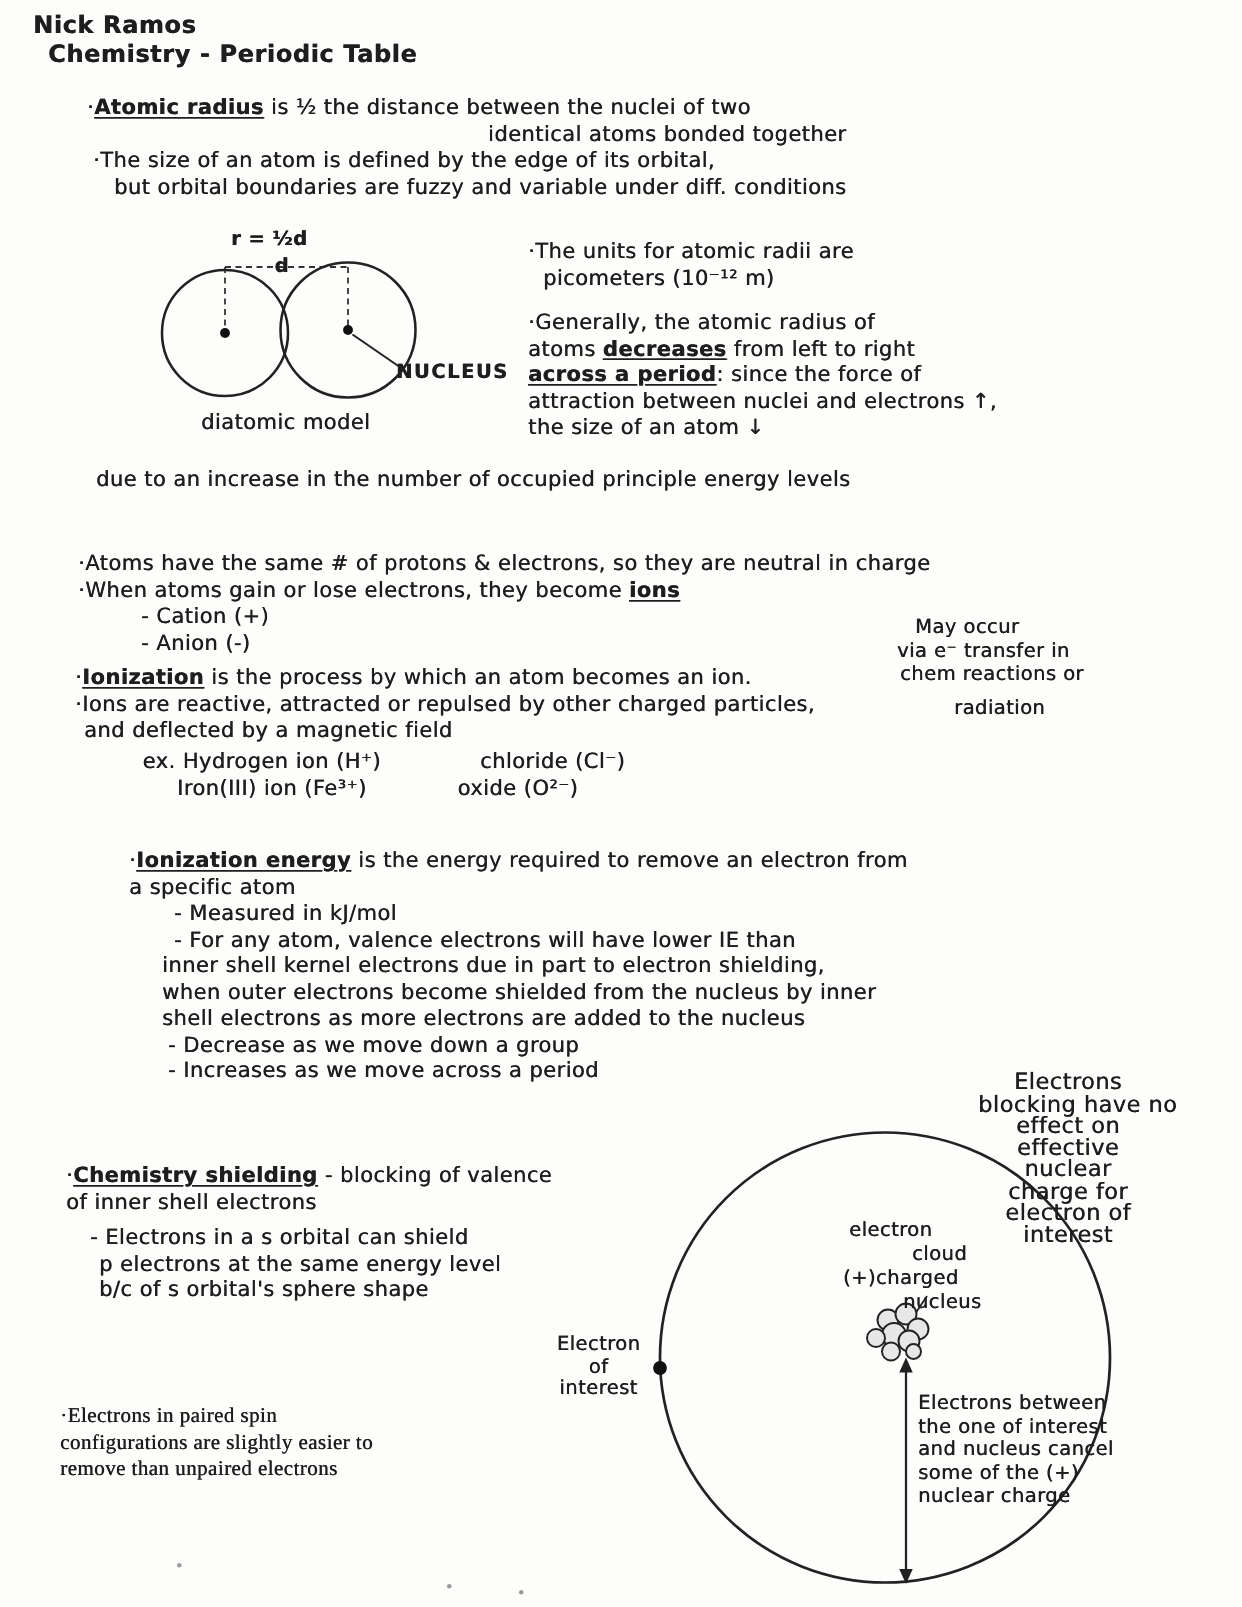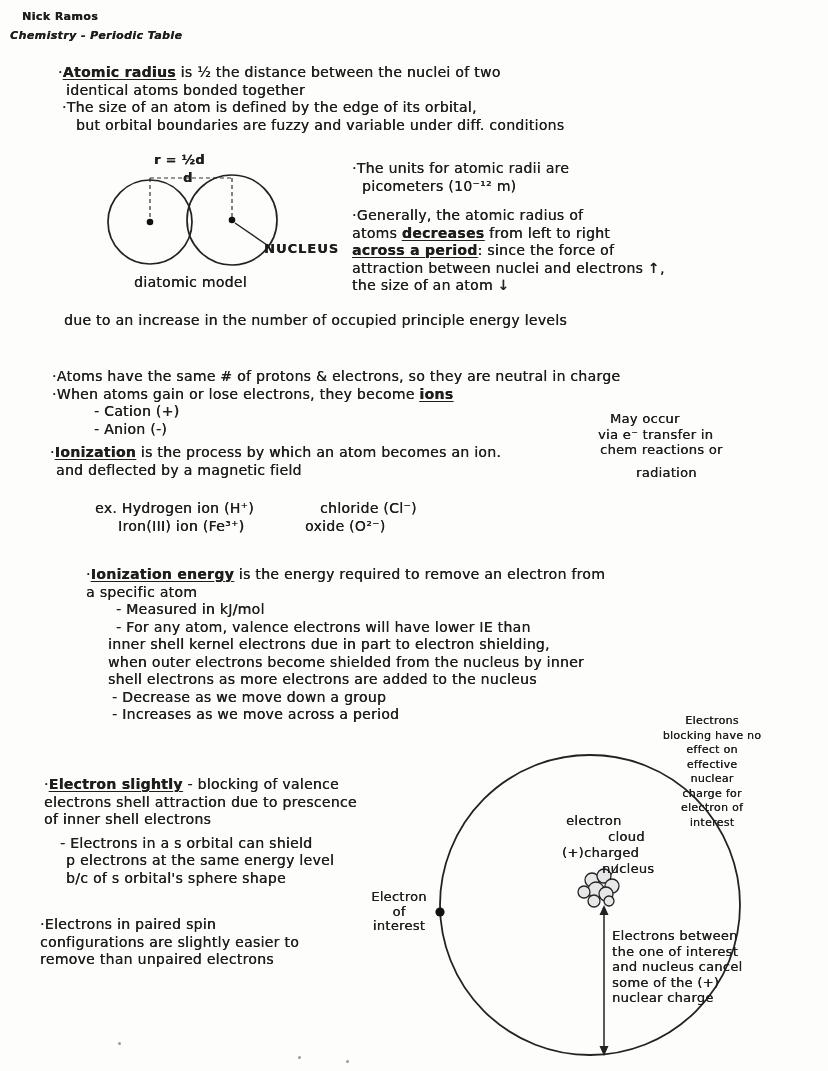--- a/index.html
+++ b/index.html
@@ -8,38 +8,38 @@
     position:relative; width:828px; height:1071px;
     background:#fdfdfb; overflow:hidden;
     font-family:"DejaVu Sans", sans-serif;
     color:#1e1e1e;
     text-shadow:0.3px 0 0 currentColor;
   }
   .t { position:absolute; white-space:nowrap; font-size:14px; letter-spacing:0.3px; line-height:17.5px; }
   .block { position:absolute; white-space:nowrap; font-size:14px; letter-spacing:0.3px; line-height:17.5px; }
   .ln { white-space:nowrap; }
   .u { text-decoration:underline; text-underline-offset:2px; font-weight:bold; }
-  .hdr { font-size:11px; font-weight:bold; letter-spacing:0.4px; }
+  .hdr { font-size:16px; font-weight:bold; letter-spacing:0.4px; }
   .f13 { font-size:13px; }
-  .f125 { font-size:11px; line-height:14.5px; }
+  .f125 { font-size:15px; line-height:14.5px; }
   .caps { font-weight:bold; letter-spacing:1px; font-size:13px; }
   svg { position:absolute; }
   .speck { position:absolute; width:3px; height:3px; border-radius:50%; background:#9a9a9a; }
 </style>
 </head>
 <body>
 
 <div class="page">
 
   <div class="t hdr" style="left:22px;top:8px;">Nick Ramos</div>
-  <div class="t hdr" style="left:10px;top:27px;font-style:italic;">Chemistry - Periodic Table</div>
+  <div class="t hdr" style="left:32px;top:27px;">Chemistry - Periodic Table</div>
 
   <div class="block" style="left:58px;top:64px;">
     <div class="ln"><span>·</span><span class="u">Atomic radius</span><span> is ½ the distance between the nuclei of two</span></div>
-    <div class="ln" style="padding-left:8px;">identical atoms bonded together</div>
+    <div class="ln" style="padding-left:8px;text-align:right;">identical atoms bonded together</div>
     <div class="ln" style="padding-left:4px;">·The size of an atom is defined by the edge of its orbital,</div>
     <div class="ln" style="padding-left:18px;">but orbital boundaries are fuzzy and variable under diff. conditions</div>
   </div>
 
   <svg style="left:88px;top:146px;" width="280" height="160" viewBox="0 0 280 160">
     <line x1="62" y1="32" x2="144" y2="32" stroke="#333" stroke-width="1.2" stroke-dasharray="4 3"></line>
     <line x1="62" y1="32" x2="62" y2="76" stroke="#333" stroke-width="1.2" stroke-dasharray="4 3"></line>
     <line x1="144" y1="32" x2="144" y2="74" stroke="#333" stroke-width="1.2" stroke-dasharray="4 3"></line>
     <circle cx="62" cy="76" r="42" fill="none" stroke="#222" stroke-width="1.7"></circle>
     <circle cx="144" cy="74" r="45" fill="none" stroke="#222" stroke-width="1.7"></circle>
@@ -76,50 +76,50 @@
 
   <div class="block f13" style="left:598px;top:411px;line-height:15.5px;">
     <div class="ln" style="padding-left:12px;">May occur</div>
     <div class="ln">via e⁻ transfer in</div>
     <div class="ln" style="padding-left:2px;">chem reactions or</div>
     <div class="ln" style="padding-left:38px;margin-top:7px;">radiation</div>
   </div>
 
   <div class="block" style="left:50px;top:444px;">
     <div class="ln"><span>·</span><span class="u">Ionization</span><span> is the process by which an atom becomes an ion.</span></div>
+    <div class="ln">·Ions are reactive, attracted or repulsed by other charged particles,</div>
     <div class="ln" style="padding-left:6px;">and deflected by a magnetic field</div>
   </div>
   <div class="t" style="left:95px;top:500px;">ex. Hydrogen ion (H⁺)</div>
   <div class="t" style="left:320px;top:500px;">chloride (Cl⁻)</div>
   <div class="t" style="left:118px;top:518px;">Iron(III) ion  (Fe³⁺)</div>
   <div class="t" style="left:305px;top:518px;">oxide (O²⁻)</div>
 
   <div class="block" style="left:46px;top:566px;margin-left:40px;">
     <div class="ln"><span>·</span><span class="u">Ionization energy</span><span> is the energy required to remove an electron from</span></div>
     <div class="ln">a specific atom</div>
     <div class="ln" style="padding-left:30px;">- Measured in kJ/mol</div>
     <div class="ln" style="padding-left:30px;">- For any atom, valence electrons will have lower IE than</div>
     <div class="ln" style="padding-left:22px;">inner shell kernel electrons due in part to electron shielding,</div>
     <div class="ln" style="padding-left:22px;">when outer electrons become shielded from the nucleus by inner</div>
     <div class="ln" style="padding-left:22px;">shell electrons as more electrons are added to the nucleus</div>
     <div class="ln" style="padding-left:26px;">- Decrease as we move down a group</div>
     <div class="ln" style="padding-left:26px;">- Increases as we move across a period</div>
   </div>
 
   <div class="block" style="left:44px;top:776px;">
-    <div class="ln"><span>·</span><span class="u">Electron slightly</span><span> - blocking of valence</span></div>
-    <div class="ln">electrons shell attraction due to prescence</div>
+    <div class="ln"><span>·</span><span class="u">Chemistry shielding</span><span> - blocking of valence</span></div>
     <div class="ln">of inner shell electrons</div>
     <div style="height:6px;"></div>
     <div class="ln" style="padding-left:16px;">- Electrons in a s orbital can shield</div>
     <div class="ln" style="padding-left:22px;">p electrons at the same energy level</div>
     <div class="ln" style="padding-left:22px;">b/c of s orbital's sphere shape</div>
   </div>
 
-  <div class="block" style="left:40px;top:916px;">
+  <div class="block" style="left:40px;top:936px;font-family:Liberation Serif, serif;">
     <div class="ln">·Electrons in paired spin</div>
     <div class="ln">configurations are slightly easier to</div>
     <div class="ln">remove than unpaired electrons</div>
   </div>
 
   <svg style="left:366px;top:742px;" width="420" height="329" viewBox="0 0 420 329">
     <circle cx="224" cy="163" r="150" fill="none" stroke="#222" stroke-width="1.8"></circle>
     <circle cx="74" cy="170" r="4.6" fill="#111"></circle>
     <line x1="252" y1="122" x2="242" y2="137" stroke="#222" stroke-width="1.2"></line>
     <g>

